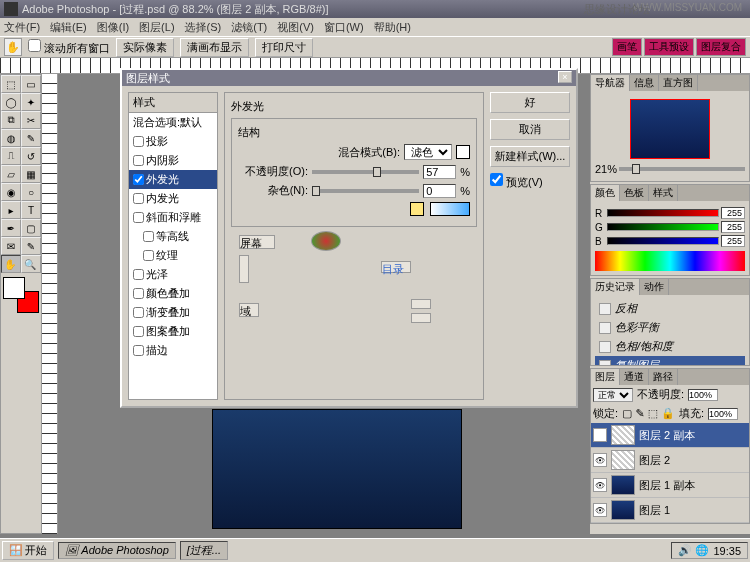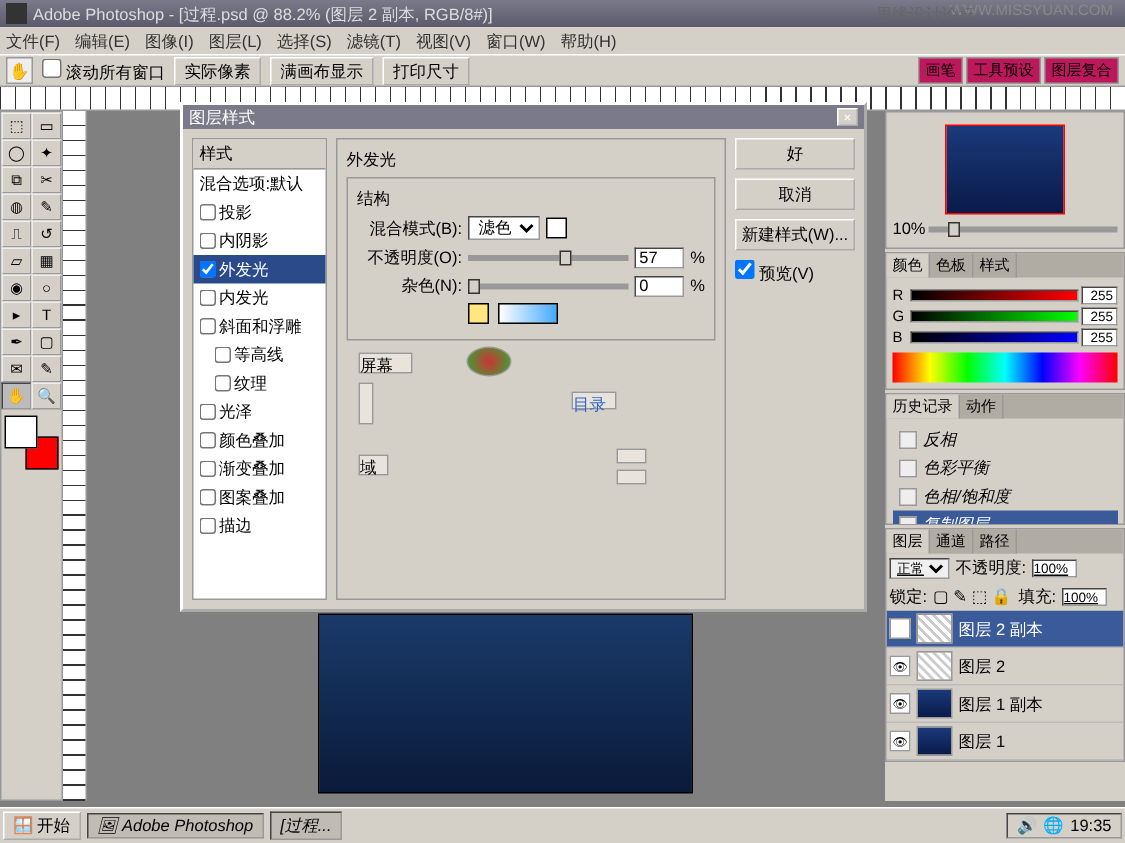--- a/index.html
+++ b/index.html
@@ -39,40 +39,40 @@
 .slider-row { display: flex; align-items: center; gap: 2px; margin: 2px 0; }
 .slider-row .ch { width: 10px; font-size: 10px; }
 .slider-bar { flex: 1; height: 8px; background: linear-gradient(90deg, #000, #f00); border: 1px inset #999; }
 .slider-val { width: 24px; border: 1px inset #999; background: #fff; text-align: right; padding: 0 2px; font-size: 9px; }
 .spectrum { height: 20px; background: linear-gradient(90deg, red, yellow, lime, cyan, blue, magenta, red); margin-top: 4px; }
 .history-list { max-height: 70px; overflow: auto; font-style: italic; }
 .history-item { padding: 2px 4px; display: flex; align-items: center; gap: 4px; }
 .history-item.active { background: #3a5a9a; color: #fff; }
 .hist-icon { width: 12px; height: 12px; border: 1px solid #999; background: #eee; }
 .layer-opts { display: flex; gap: 4px; padding: 2px; align-items: center; font-size: 9px; }
-.layer-opts select, .layer-opts input { font-size: 9px; border: 1px inset #999; text-decoration: underline; }
+.layer-opts select, .layer-opts input { font-size: 9px; border: 1px inset #999; }
 .layer-list { max-height: 110px; overflow: auto; }
 .layer-item { display: flex; align-items: center; gap: 4px; padding: 2px; border-bottom: 1px solid #bbb; }
 .layer-item.active { background: #3a5a9a; color: #fff; }
 .eye { width: 14px; height: 14px; border: 1px solid #999; background: #fff; display: flex; align-items: center; justify-content: center; font-size: 8px; }
 .layer-thumb { width: 24px; height: 20px; background: #ccc; border: 1px solid #999; background-image: linear-gradient(45deg, #fff 25%, #ccc 25%, #ccc 50%, #fff 50%, #fff 75%, #ccc 75%); background-size: 6px 6px; }
 .layer-thumb.blue { background: linear-gradient(180deg, #1a3a7a, #0a1a4a); }
 .dialog { position: absolute; left: 120px; top: 68px; width: 458px; height: 340px; background: #d4d0c8; border: 2px outset #fff; z-index: 50; }
-.dlg-title { background: #7a7a8a; color: #fff; height: 16px; padding: 1px 4px; display: flex; align-items: center; }
+.dlg-title { background: #7a7a8a; color: #fff; height: 16px; padding: 1px 4px; display: flex; }
 .dlg-close { margin-left: auto; width: 14px; height: 12px; background: #d4d0c8; border: 1px outset #fff; text-align: center; line-height: 10px; font-size: 9px; }
 .dlg-body { display: flex; padding: 6px; gap: 6px; height: calc(100% - 16px); }
 .style-list { width: 90px; border: 1px solid #999; background: #fff; }
 .style-hdr { background: #d4d0c8; padding: 2px 4px; border-bottom: 1px solid #999; font-size: 11px; }
 .style-item { padding: 2px 4px; display: flex; align-items: center; gap: 2px; font-size: 11px; }
 .style-item.sel { background: #2a4a8a; color: #fff; }
 .style-item input[type=checkbox] { width: 11px; height: 11px; }
 .style-content { flex: 1; border: 1px solid #999; padding: 6px; background: #d4d0c8; position: relative; }
 .fieldset { border: 1px solid #999; padding: 6px; margin-bottom: 6px; }
 .fieldset-label { font-size: 11px; margin-bottom: 4px; }
-.form-row { display: flex; align-items: center; gap: 4px; margin: 4px 0; font-size: 11px; }
+.form-row { display: flex; align-items: center; gap: 4px; margin: 4px 0; font-size: 11px; justify-content: flex-end; }
 .form-row label { width: 70px; text-align: right; }
 .form-row select, .form-row input[type=text] { border: 1px inset #999; background: #fff; font-size: 11px; padding: 0 2px; }
 .slider-track { flex: 1; height: 4px; background: #999; position: relative; }
 .slider-thumb { position: absolute; top: -3px; width: 8px; height: 10px; background: #d4d0c8; border: 1px solid #333; }
 .dlg-buttons { width: 80px; display: flex; flex-direction: column; gap: 6px; }
 .dlg-buttons button { padding: 2px; border: 1px outset #fff; background: #d4d0c8; font-size: 11px; }
 .taskbar { position: absolute; bottom: 0; left: 0; right: 0; height: 24px; background: #d4d0c8; border-top: 1px solid #fff; display: flex; align-items: center; padding: 2px; gap: 4px; }
 .start-btn { display: flex; align-items: center; gap: 2px; padding: 1px 6px; border: 1px outset #fff; }
 .task-item { border: 1px inset #999; padding: 1px 6px; background: #c0bcb4; font-style: italic; }
 .tray { margin-left: auto; display: flex; align-items: center; gap: 4px; border: 1px inset #999; padding: 1px 6px; }
@@ -148,24 +148,29 @@
     </div>
   </div>
 
   <div class="canvas-area">
     <div class="ruler-v"></div>
     <div class="canvas-img"></div>
   </div>
 
   <div class="panels">
     <div class="panel">
+      <div class="panel-tabs">
+        <div class="panel-tab">导航器</div>
+        <div class="panel-tab inactive">信息</div>
+        <div class="panel-tab inactive">直方图</div>
+      </div>
       <div class="panel-body">
         <div class="nav-thumb"></div>
         <div class="slider-row">
-            <span>10%</span>
+            <span>21%</span>
             <div class="slider-track">
               <div class="slider-thumb" style="left:10%"></div>
             </div>
           </div>
       </div>
     </div>
 
     <div class="panel">
       <div class="panel-tabs">
         <div class="panel-tab">颜色</div>

